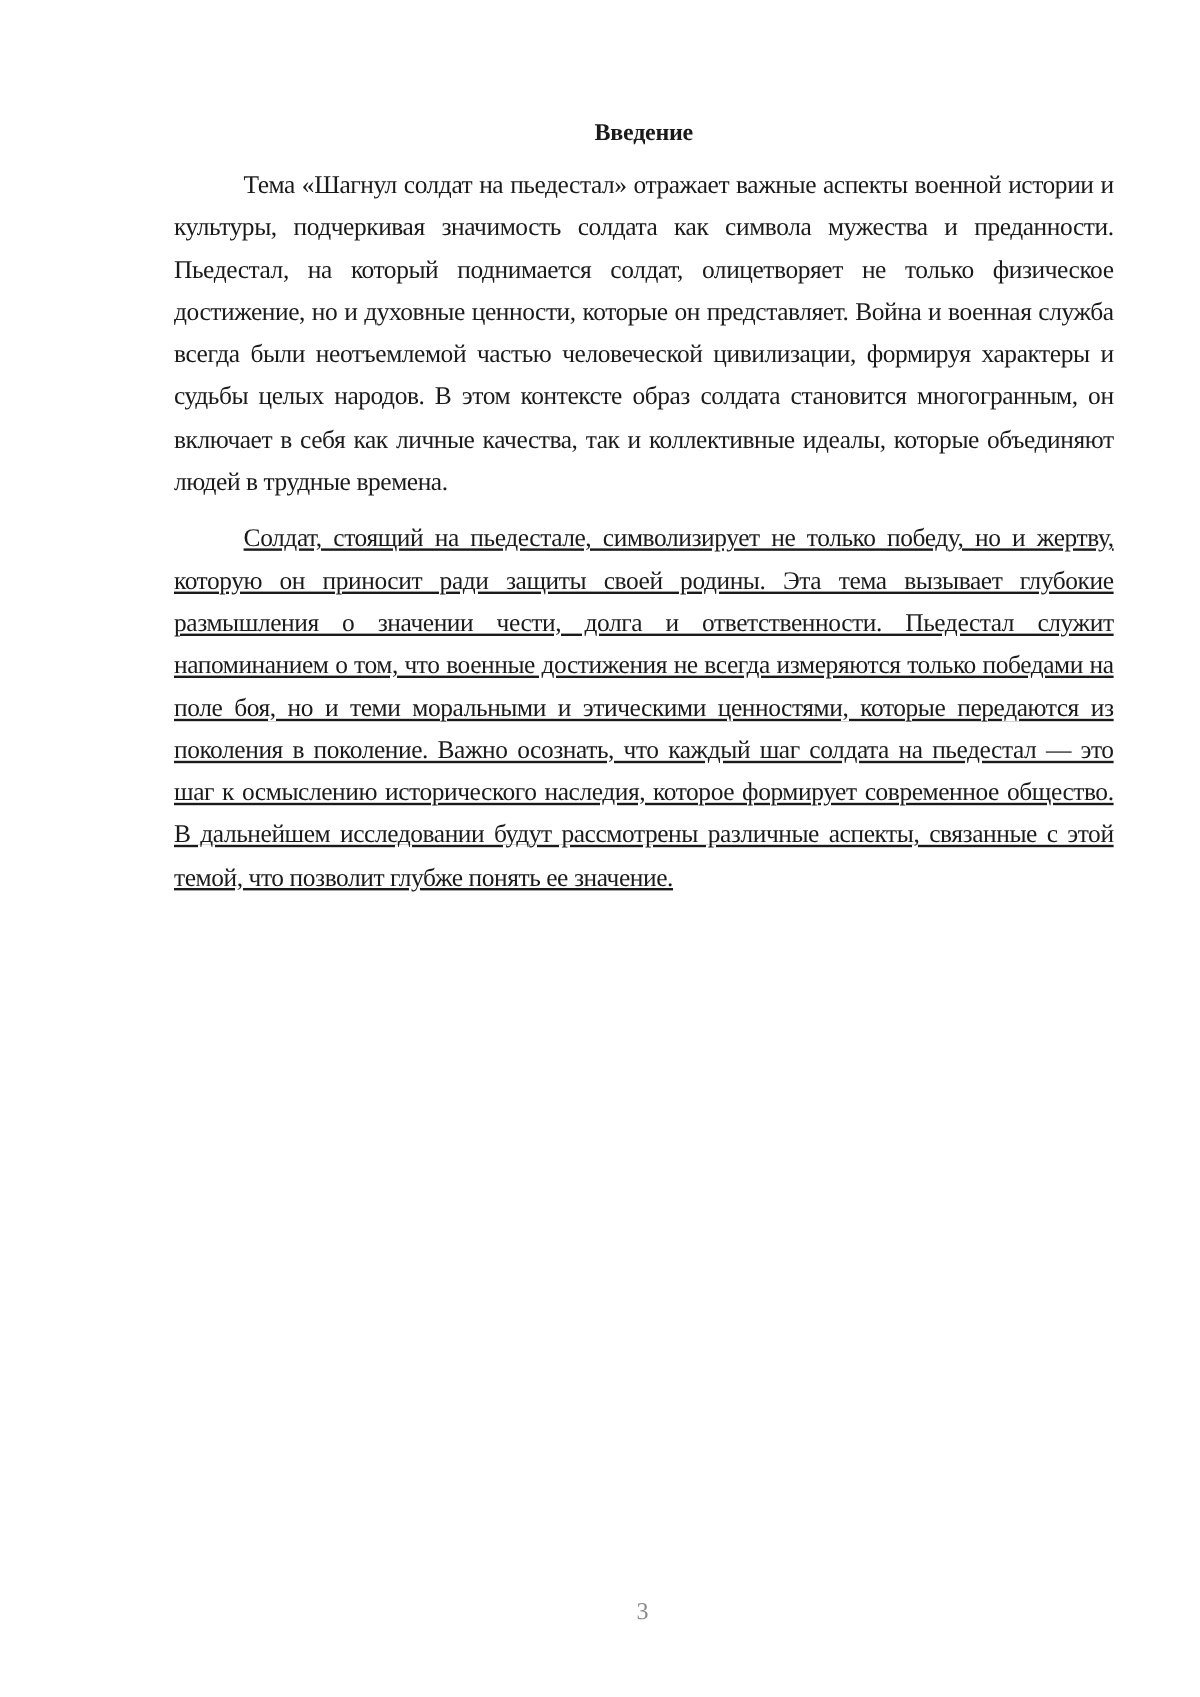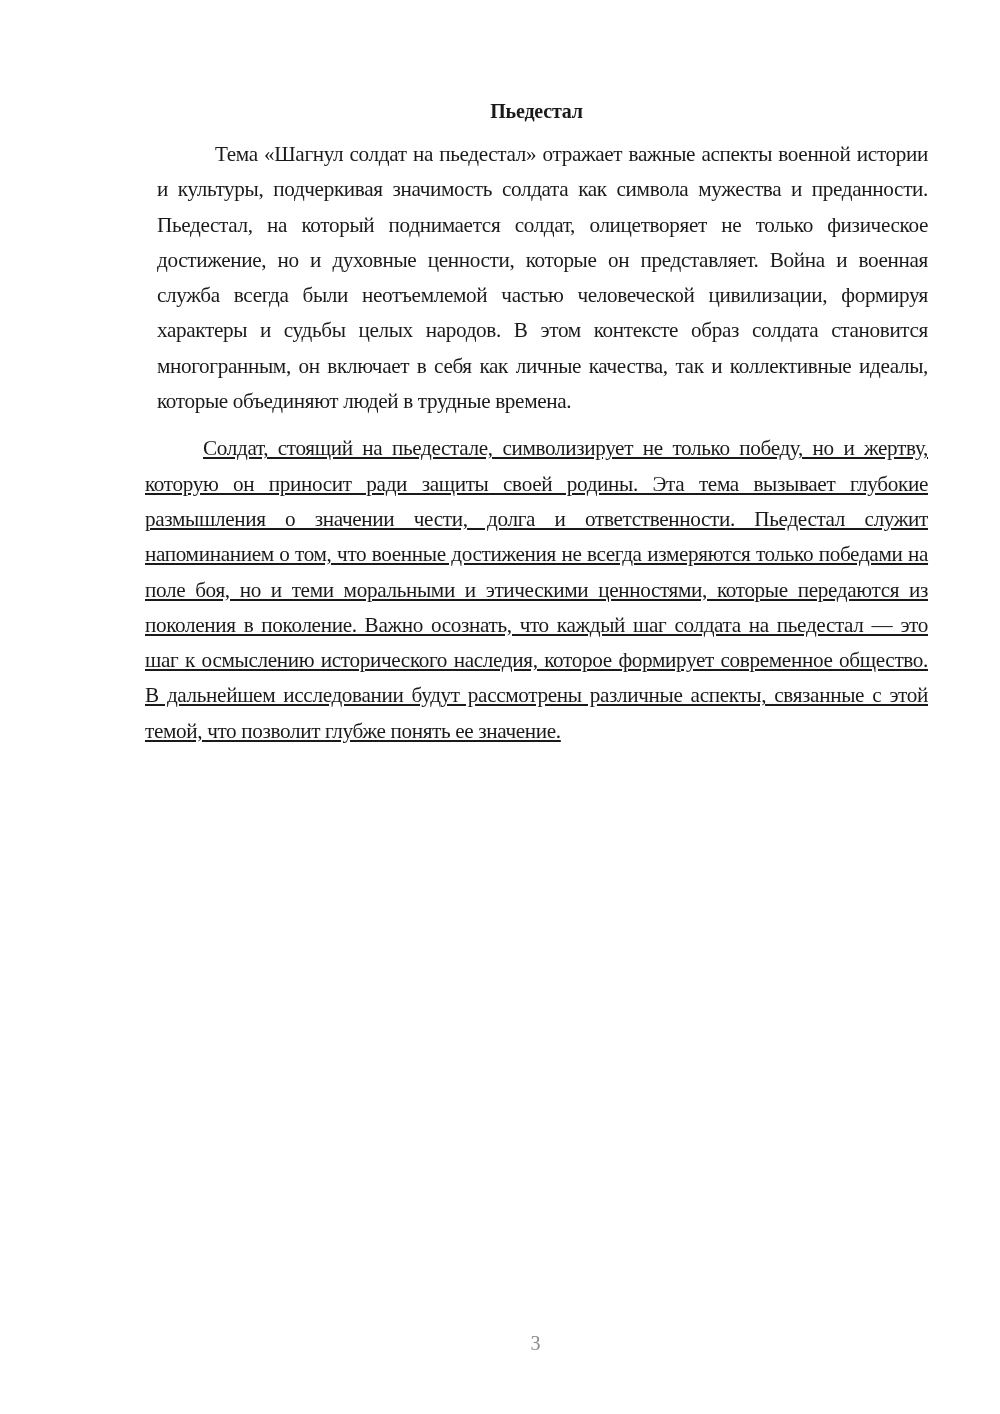--- a/index.html
+++ b/index.html
@@ -45,35 +45,34 @@
       letter-spacing: -0.35px;
       word-spacing: 0px;
       hyphens: none;
     }
     .para + .para {
       margin-top: 12px;
       text-decoration: underline;
     }
     .para.first {
       margin-top: 0px;
-      margin-left: 12px;
     }
     .page-number {
       position: absolute;
       left: 0;
       width: 1071px;
       top: 1332px;
       text-align: center;
       font-size: 20px;
       color: #8a8a8a;
     }
   </style>
 </head>
 <body>
 
 <div class="page">
   <div class="content">
-    <h1 class="heading">Пьедестал</h1>
+    <h1 class="heading">Введение</h1>
     <p class="para first" style="margin-top:9px;">Тема «Шагнул солдат на пьедестал» отражает важные аспекты военной истории и культуры, подчеркивая значимость солдата как символа мужества и преданности. Пьедестал, на который поднимается солдат, олицетворяет не только физическое достижение, но и духовные ценности, которые он представляет. Война и военная служба всегда были неотъемлемой частью человеческой цивилизации, формируя характеры и судьбы целых народов. В этом контексте образ солдата становится многогранным, он включает в себя как личные качества, так и коллективные идеалы, которые объединяют людей в трудные времена.</p>
     <p class="para">Солдат, стоящий на пьедестале, символизирует не только победу, но и жертву, которую он приносит ради защиты своей родины. Эта тема вызывает глубокие размышления о значении чести, долга и ответственности. Пьедестал служит напоминанием о том, что военные достижения не всегда измеряются только победами на поле боя, но и теми моральными и этическими ценностями, которые передаются из поколения в поколение. Важно осознать, что каждый шаг солдата на пьедестал — это шаг к осмыслению исторического наследия, которое формирует современное общество. В дальнейшем исследовании будут рассмотрены различные аспекты, связанные с этой темой, что позволит глубже понять ее значение.</p>
   </div>
   <div class="page-number">3</div>
 </div>
 
 </body></html>

